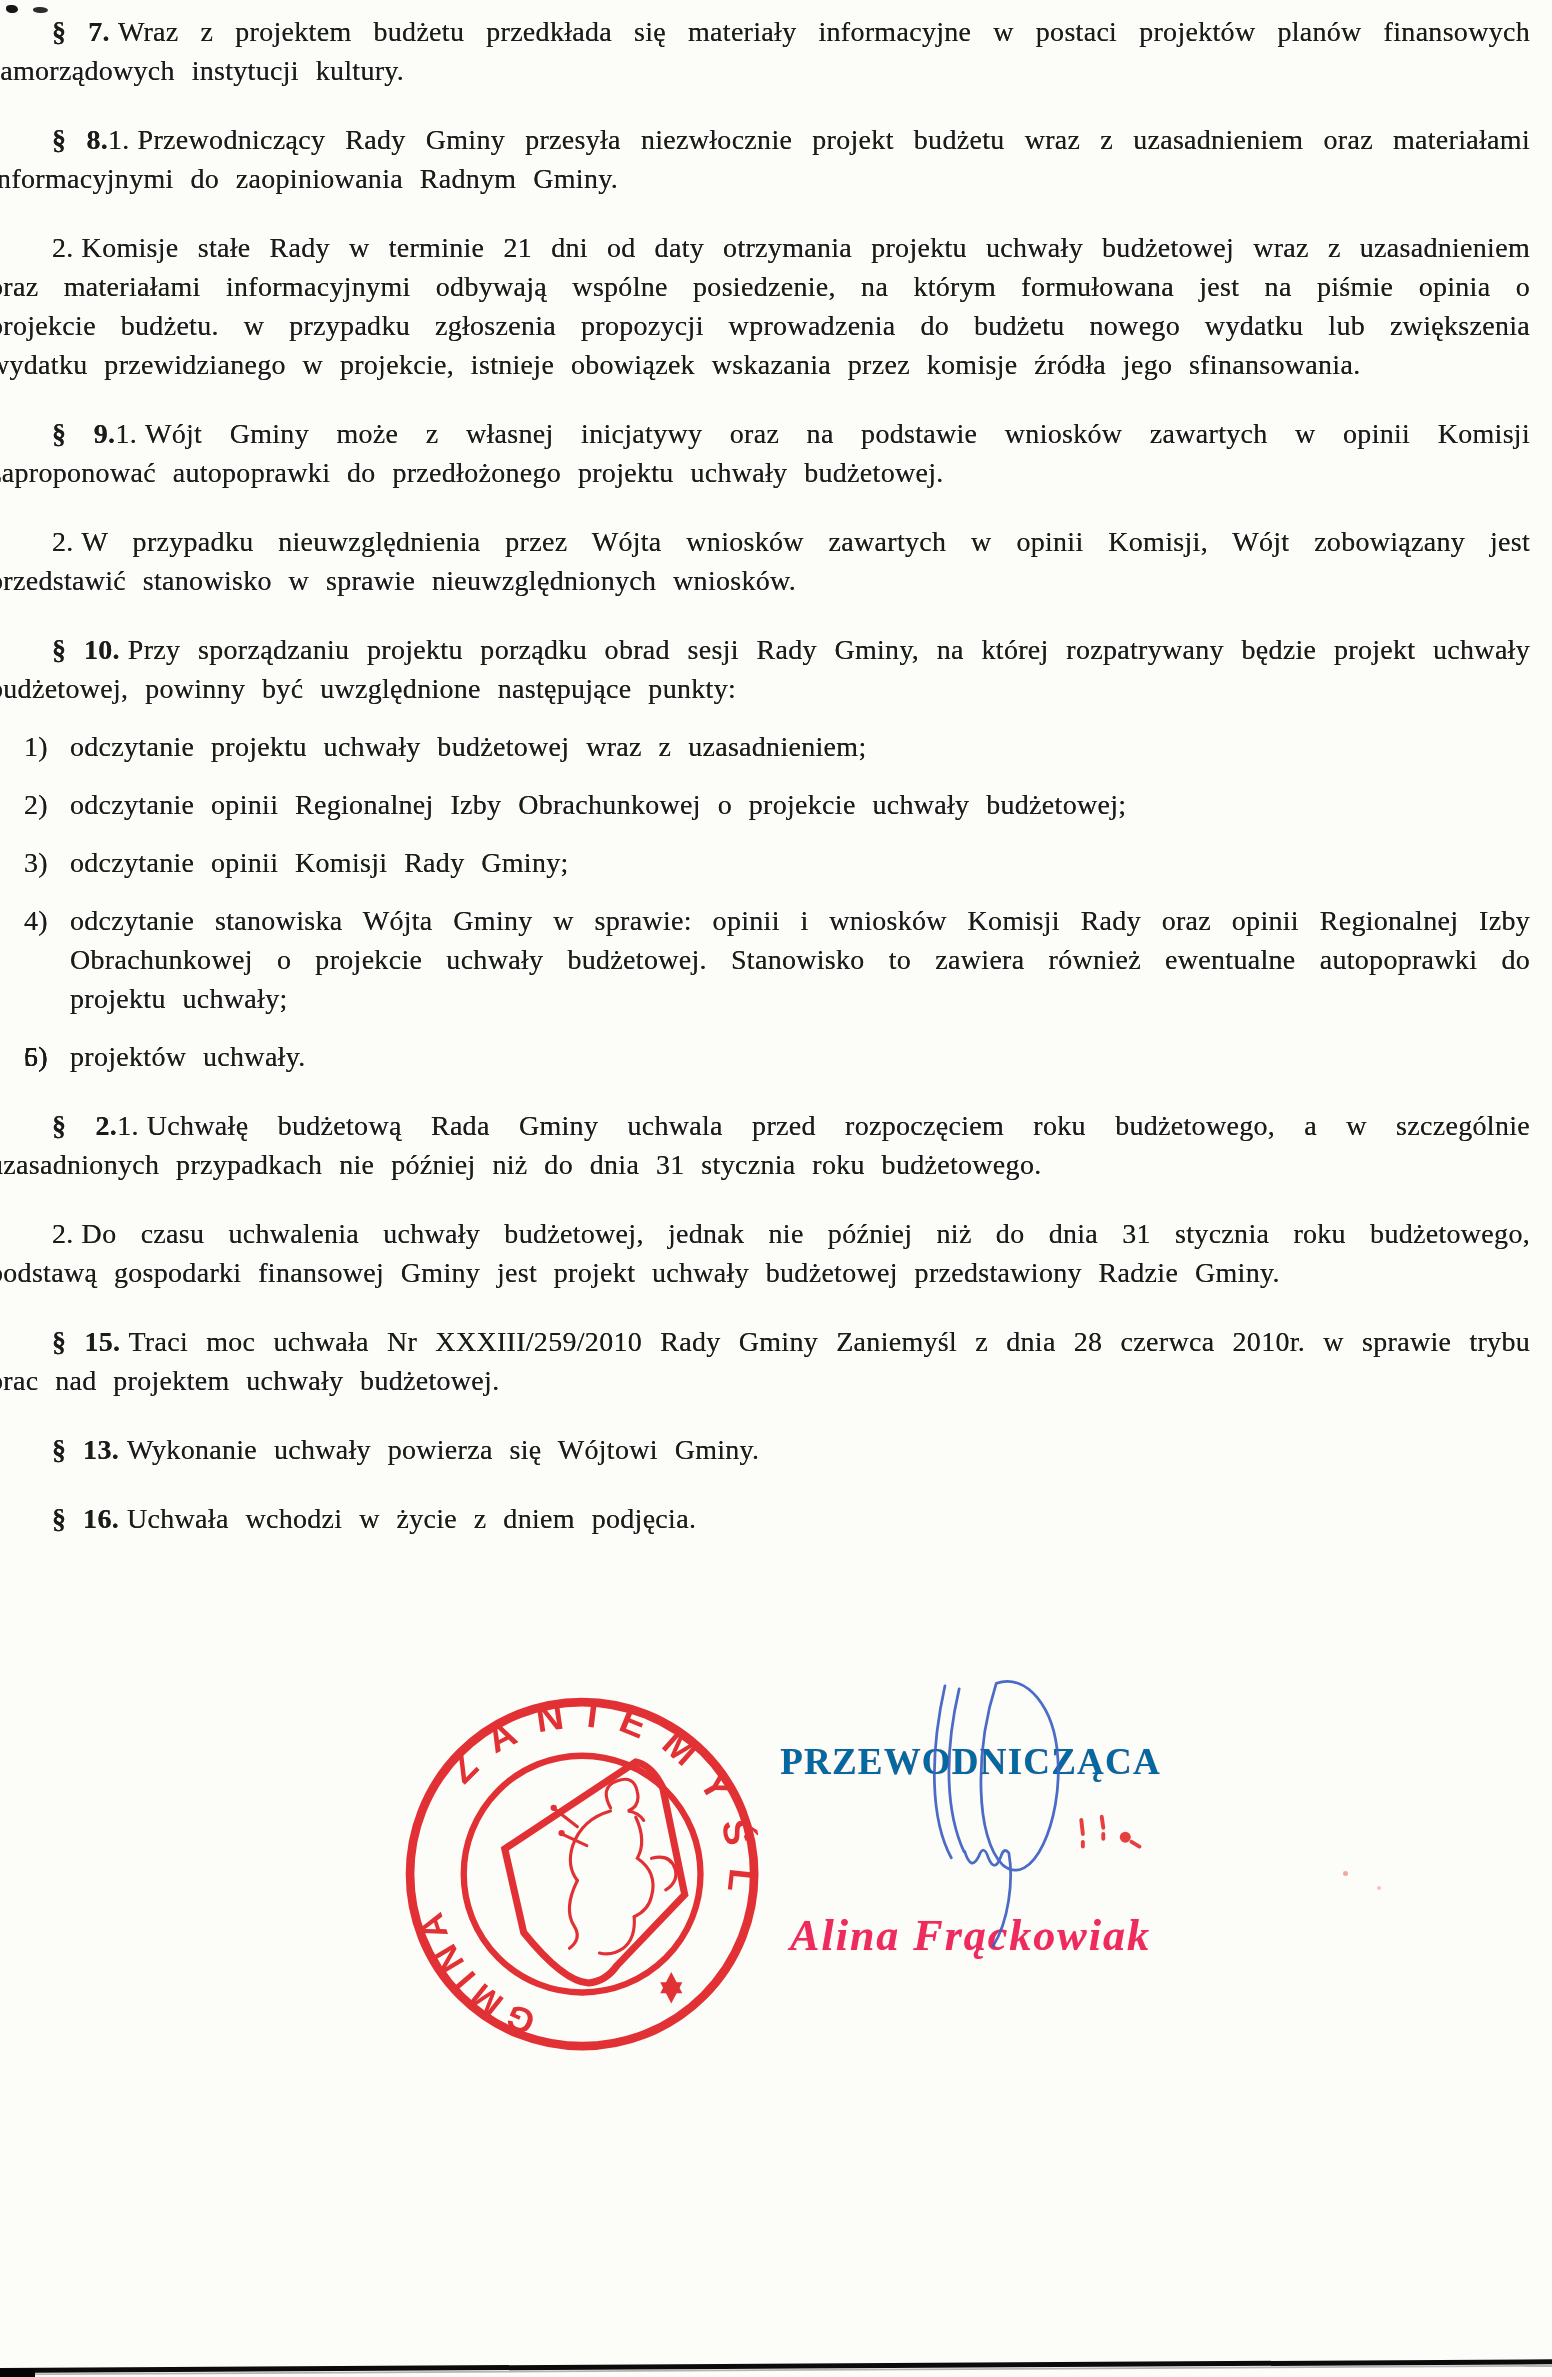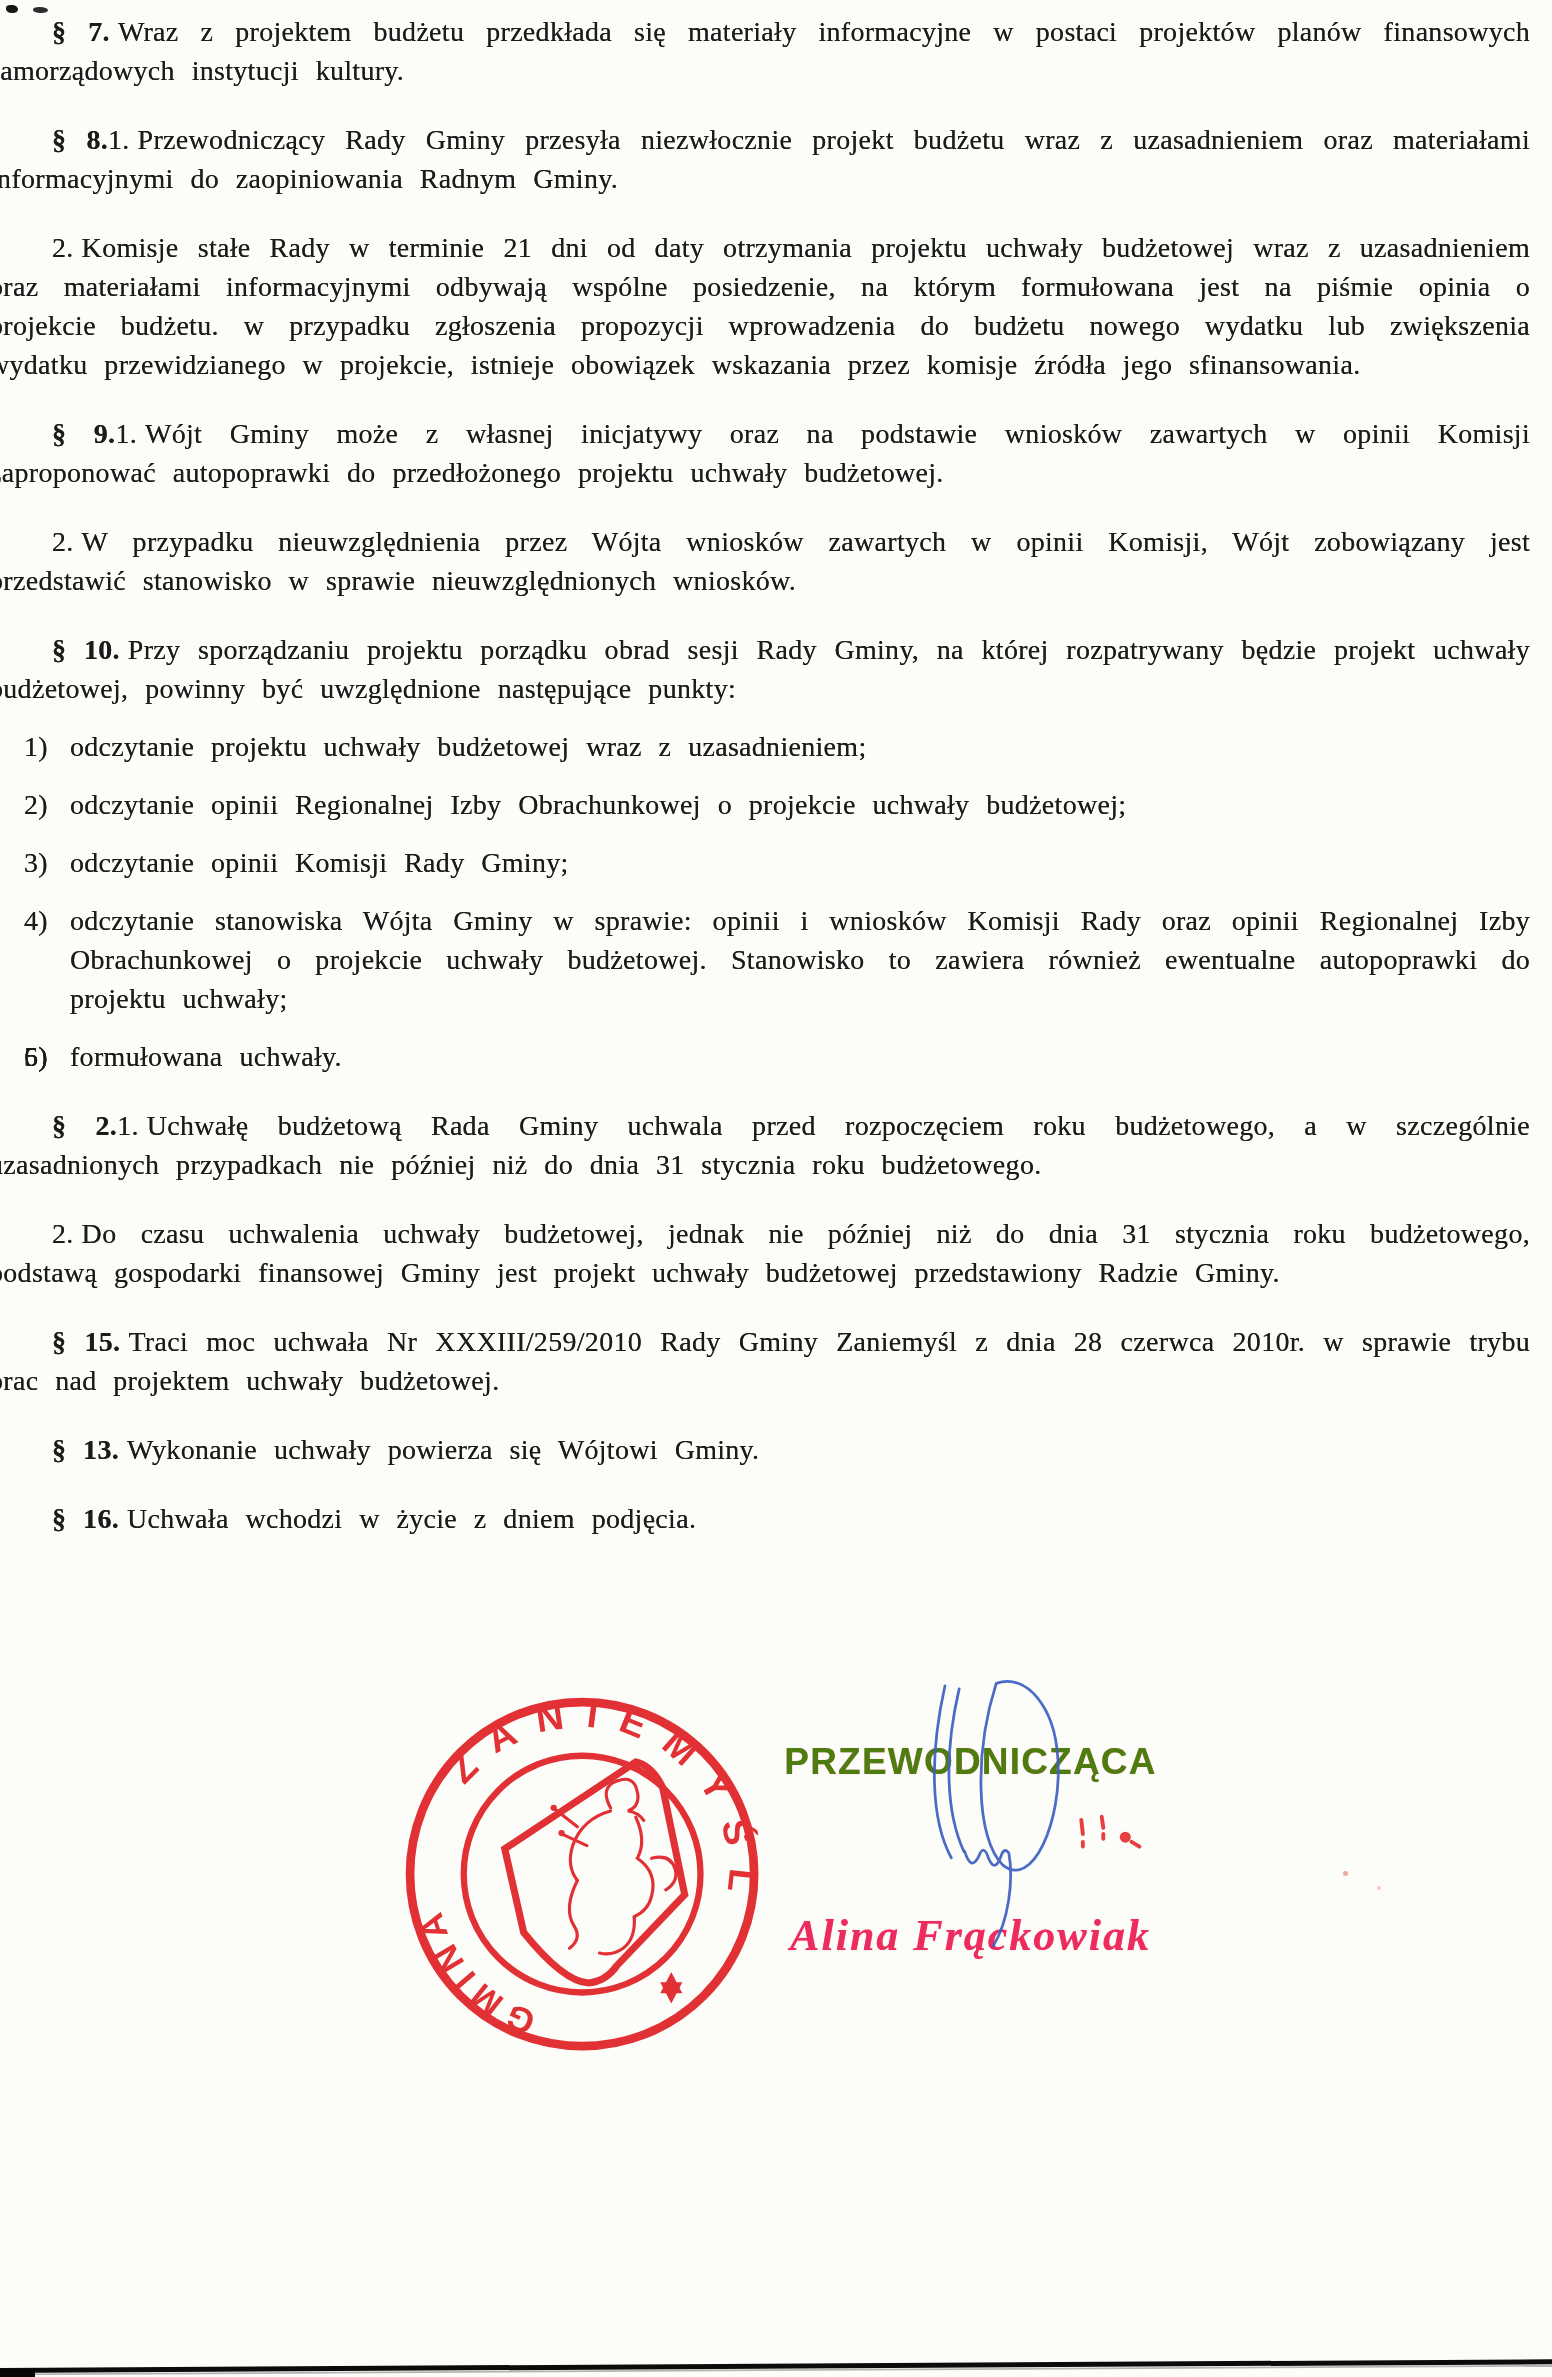--- a/index.html
+++ b/index.html
@@ -48,24 +48,24 @@
   }
   .corner-mark{position:absolute;left:0;top:2369px;width:35px;height:8px;background:#050505;}
   .red-dot{position:absolute;border-radius:50%;background:#e84040;}
   .red-dot.d1{left:1343px;top:1871px;width:4.7px;height:4.7px;opacity:.45;}
   .red-dot.d2{left:1377px;top:1886px;width:4px;height:4px;opacity:.3;}
   
   .seal{position:absolute;left:399px;top:1691px;width:367px;height:367px;opacity:.92;}
   
   .sig-title{
     position:absolute;left:726px;top:1733px;width:489px;
-    font-family:Liberation Sans, sans-serif;
+    font-family:Liberation Serif, serif;
     font-weight:bold;font-size:37px;line-height:57px;
     letter-spacing:1.2px;text-align:center;
-    color:#4d7c0f;
+    color:#0369a1;
     text-shadow:0 0 0.8px rgba(242,72,108,.65);
   }
   .sig-name{
     position:absolute;left:726px;top:1910px;width:489px;
     font-family:"Liberation Serif", serif;
     font-style:italic;font-weight:bold;
     font-size:44px;letter-spacing:2px;text-align:center;
     color:#ed2b5c;
     text-shadow:0 0 0.8px rgba(237,43,92,.6);
   }
@@ -93,21 +93,21 @@
     <p class="para"><b class="mk"></b><span class="mr">2.</span><span class="pbody">W przypadku nieuwzględnienia przez Wójta wniosków zawartych w opinii Komisji, Wójt zobowiązany jest przedstawić stanowisko w sprawie nieuwzględnionych wniosków.</span></p>
 
     <p class="para"><b class="mk">§ 10.</b><span class="mr"></span><span class="pbody">Przy sporządzaniu projektu porządku obrad sesji Rady Gminy, na której rozpatrywany będzie projekt uchwały budżetowej, powinny być uwzględnione następujące punkty:</span></p>
 
     <ol class="points">
       <li><span class="num">1)</span><span>odczytanie projektu uchwały budżetowej wraz z uzasadnieniem;</span></li>
       <li><span class="num">2)</span><span>odczytanie opinii Regionalnej Izby Obrachunkowej o projekcie uchwały budżetowej;</span></li>
       <li><span class="num">3)</span><span>odczytanie opinii Komisji Rady Gminy;</span></li>
       <li><span class="num">4)</span><span>odczytanie stanowiska Wójta Gminy w sprawie: opinii i wniosków Komisji Rady oraz opinii Regionalnej Izby Obrachunkowej o projekcie uchwały budżetowej. Stanowisko to zawiera również ewentualne autopoprawki do projektu uchwały;</span></li>
       <li><span class="num">5)</span></li>
-      <li><span class="num">6)</span><span>formułowana uchwały.</span></li>
+      <li><span class="num">6)</span><span>projektów uchwały.</span></li>
     </ol>
 
     <p class="para"><b class="mk">§ 2.</b><span class="mr">1.</span><span class="pbody">Uchwałę budżetową Rada Gminy uchwala przed rozpoczęciem roku budżetowego, a w szczególnie uzasadnionych przypadkach nie później niż do dnia 31 stycznia roku budżetowego.</span></p>
 
     <p class="para"><b class="mk"></b><span class="mr">2.</span><span class="pbody">Do czasu uchwalenia uchwały budżetowej, jednak nie później niż do dnia 31 stycznia roku budżetowego, podstawą gospodarki finansowej Gminy jest projekt uchwały budżetowej przedstawiony Radzie Gminy.</span></p>
 
     <p class="para"><b class="mk">§ 15.</b><span class="mr"></span><span class="pbody">Traci moc uchwała Nr XXXIII/259/2010 Rady Gminy Zaniemyśl z dnia 28 czerwca 2010r. w sprawie trybu prac nad projektem uchwały budżetowej.</span></p>
 
     <p class="para"><b class="mk">§ 13.</b><span class="mr"></span><span class="pbody">Wykonanie uchwały powierza się Wójtowi Gminy.</span></p>
 

